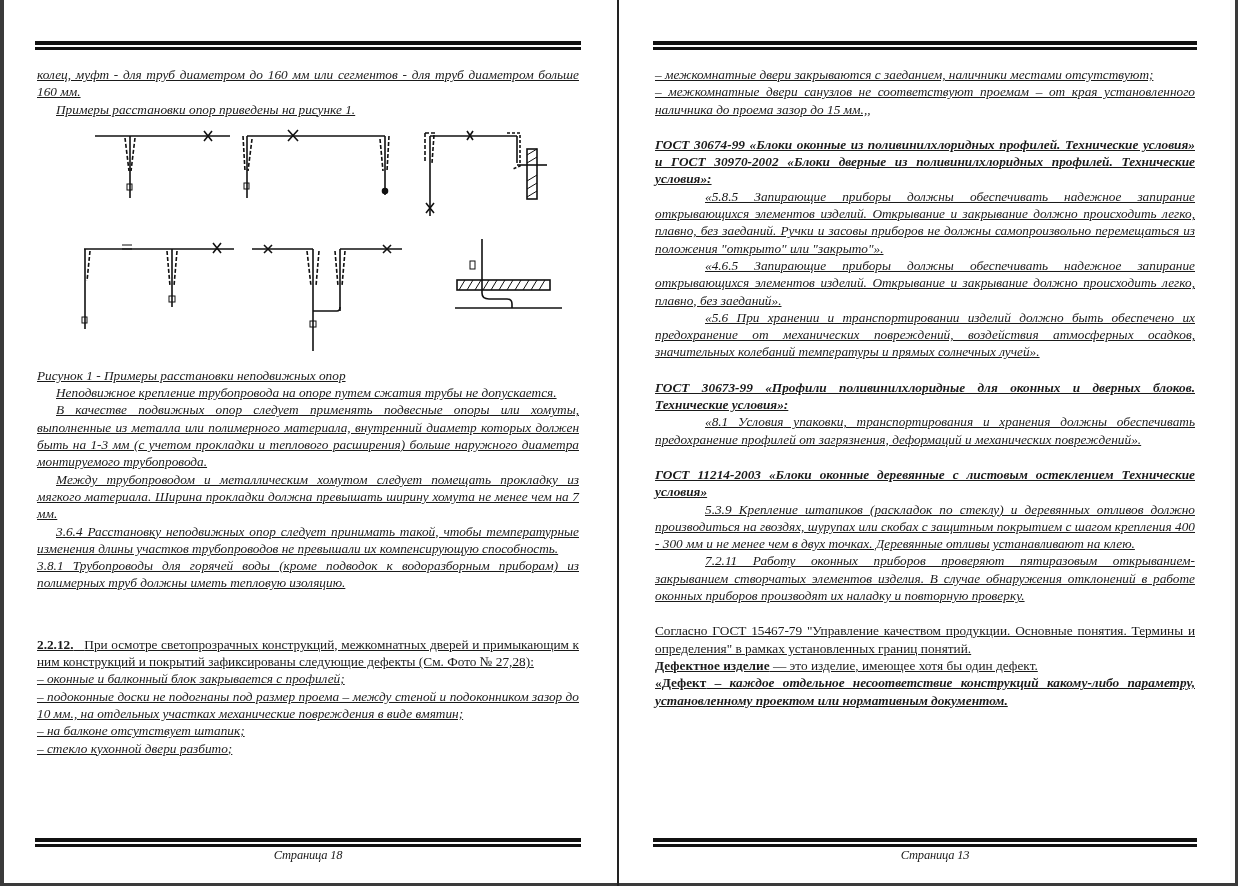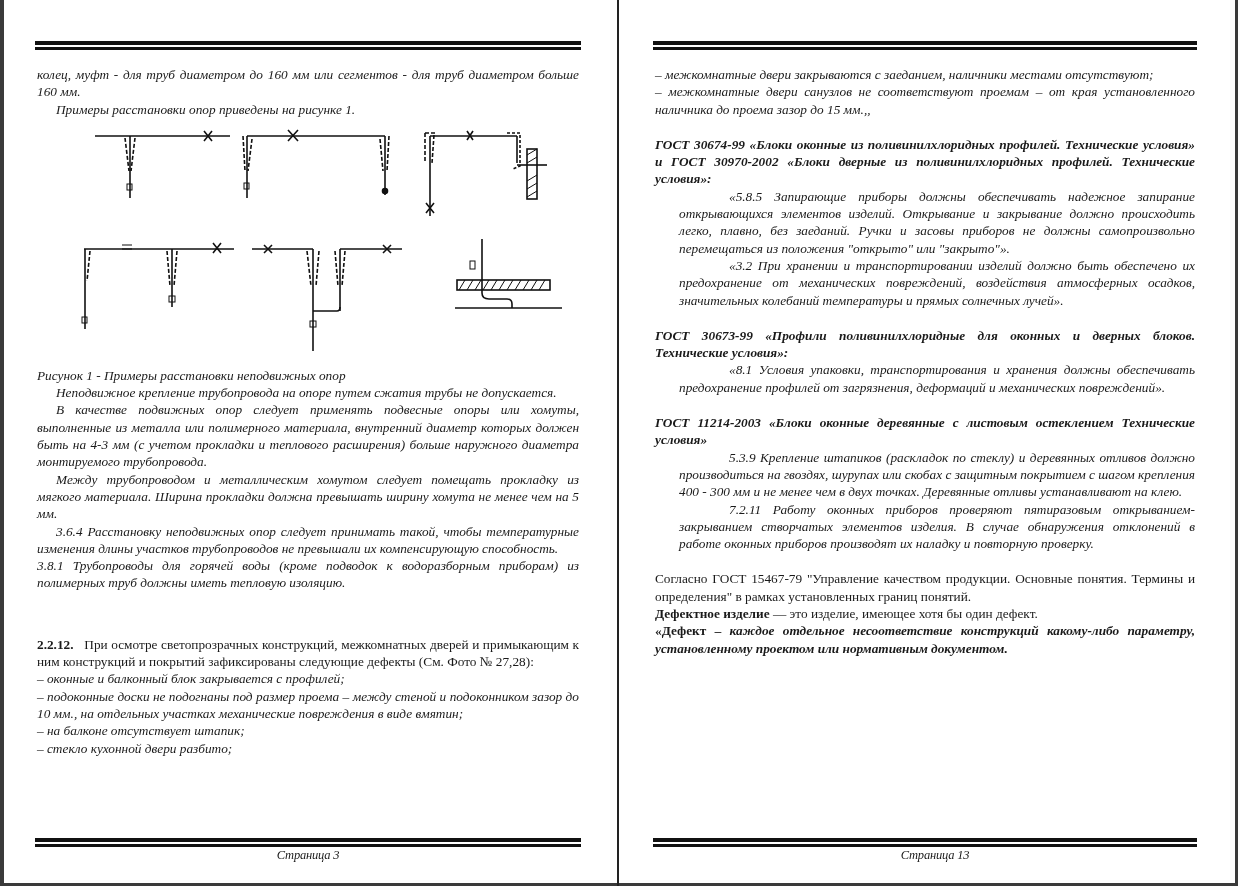--- a/index.html
+++ b/index.html
@@ -47,30 +47,31 @@
     letter-spacing: -0.2px;
   }
   .page.left .page-number { left: 31px; width: 546px; }
   .page.right .page-number { left: 44px; width: 544px; }
 
   .content {
     position: absolute;
     font-size: 13.3px;
     line-height: 17.3px;
     text-align: justify;
+    text-decoration: underline;
   }
   .page.left .content { left: 33px; top: 66px; width: 542px; }
   .page.right .content { left: 36px; top: 66px; width: 540px; }
 
   .it { font-style: italic; }
   .b { font-weight: bold; }
   .bi { font-weight: bold; font-style: italic; }
   p { margin: 0; }
   .ind1 { text-indent: 19px; }
-  .ind2 { text-indent: 50px; margin-left: 24px; }
+  .ind2 { text-indent: 50px; }
   .gap-s { height: 18px; }
   .gap-l { height: 44px; }
 
   .figure {
     position: relative; width: 542px; height: 250px; margin: 3px 0 0 0;
   }
   .figure svg { position: absolute; left: 0; top: 0; }
 </style>
 </head>
 <body>
@@ -143,50 +144,51 @@
           <line x1="418" y1="187" x2="525" y2="187"></line>
           <rect x="433" y="140" width="5" height="8" stroke-width="1"></rect>
           <rect x="420" y="159" width="93" height="10"></rect>
           <path d="M422 169 L428 159 M430 169 L436 159 M438 169 L444 159 M446 169 L452 159 M454 169 L460 159 M462 169 L468 159 M470 169 L476 159 M478 169 L484 159 M486 169 L492 159 M494 169 L500 159 M502 169 L508 159" stroke-width="1"></path>
         </g>
       </svg>
     </div>
 
     <p class="it" style="margin-top:-4px">Рисунок 1 - Примеры расстановки неподвижных опор</p>
     <p class="it ind1">Неподвижное крепление трубопровода на опоре путем сжатия трубы не допускается.</p>
-    <p class="it ind1">В качестве подвижных опор следует применять подвесные опоры или хомуты, выполненные из металла или полимерного материала, внутренний диаметр которых должен быть на 4-3 мм (с учетом прокладки и теплового расширения) больше наружного диаметра монтируемого трубопровода.</p>
-    <p class="it ind1">Между трубопроводом и металлическим хомутом следует помещать прокладку из мягкого материала. Ширина прокладки должна превышать ширину хомута не менее чем на 5 мм.</p>
+    <p class="it ind1">В качестве подвижных опор следует применять подвесные опоры или хомуты, выполненные из металла или полимерного материала, внутренний диаметр которых должен быть на 1-3 мм (с учетом прокладки и теплового расширения) больше наружного диаметра монтируемого трубопровода.</p>
+    <p class="it ind1">Между трубопроводом и металлическим хомутом следует помещать прокладку из мягкого материала. Ширина прокладки должна превышать ширину хомута не менее чем на 7 мм.</p>
     <p class="it ind1">3.6.4 Расстановку неподвижных опор следует принимать такой, чтобы температурные изменения длины участков трубопроводов не превышали их компенсирующую способность.</p>
     <p class="it">3.8.1 Трубопроводы для горячей воды (кроме подводок к водоразборным приборам) из полимерных труб должны иметь тепловую изоляцию.</p>
 
     <div class="gap-l"></div>
 
     <p><span class="b">2.2.12.</span>&nbsp;&nbsp; <span>При осмотре светопрозрачных конструкций, межкомнатных дверей и примыкающим к ним конструкций и покрытий зафиксированы следующие дефекты (См. Фото № 27,28):</span></p>
     <p class="it">– оконные и балконный блок закрывается с профилей;</p>
     <p class="it">– подоконные доски не подогнаны под размер проема – между стеной и подоконником зазор до 10 мм., на отдельных участках механические повреждения в виде вмятин;</p>
     <p class="it">– на балконе отсутствует штапик;</p>
     <p class="it">– стекло кухонной двери разбито;</p>
   </div>
 
   <div class="rule bottom"></div>
-  <div class="page-number">Страница 3</div>
+  <div class="page-number">Страница 18</div>
 </div>
 
 <div class="page right">
   <div class="rule top"></div>
 
   <div class="content">
     <p class="it">– межкомнатные двери закрываются с заеданием, наличники местами отсутствуют;</p>
     <p class="it">– межкомнатные двери санузлов не соответствуют проемам – от края установленного наличника до проема зазор до 15 мм.,,</p>
 
     <div class="gap-s"></div>
 
     <p class="bi">ГОСТ 30674-99 «Блоки оконные из поливинилхлоридных профилей. Технические условия»  и  ГОСТ 30970-2002 «Блоки дверные из поливинилхлоридных профилей. Технические условия»:</p>
     <p class="it ind2">«5.8.5  Запирающие приборы должны обеспечивать надежное запирание открывающихся элементов изделий. Открывание и закрывание должно происходить легко, плавно, без заеданий. Ручки и засовы приборов не должны самопроизвольно перемещаться из положения "открыто" или "закрыто"».</p>
-    <p class="it ind2">«3.2 При хранении и транспортировании изделий должно быть обеспечено их предохранение от механических повреждений, воздействия атмосферных осадков, значительных колебаний температуры и прямых солнечных лучей».</p>
+    <p class="it ind2">«4.6.5  Запирающие приборы должны обеспечивать надежное запирание открывающихся элементов изделий. Открывание и закрывание должно происходить легко, плавно, без заеданий».</p>
+    <p class="it ind2">«5.6 При хранении и транспортировании изделий должно быть обеспечено их предохранение от механических повреждений, воздействия атмосферных осадков, значительных колебаний температуры и прямых солнечных лучей».</p>
 
     <div class="gap-s"></div>
 
     <p class="bi">ГОСТ 30673-99 «Профили поливинилхлоридные для оконных и дверных блоков. Технические условия»:</p>
     <p class="it ind2">«8.1 Условия упаковки, транспортирования и хранения должны обеспечивать предохранение профилей от загрязнения, деформаций и механических повреждений».</p>
 
     <div class="gap-s"></div>
 
     <p class="bi">ГОСТ 11214-2003 «Блоки оконные деревянные с листовым остеклением Технические условия»</p>
     <p class="it ind2">5.3.9 Крепление штапиков (раскладок по стеклу) и деревянных отливов должно производиться на гвоздях, шурупах или скобах с защитным покрытием с шагом крепления 400 - 300 мм и не менее чем в двух точках. Деревянные отливы устанавливают на клею.</p>

